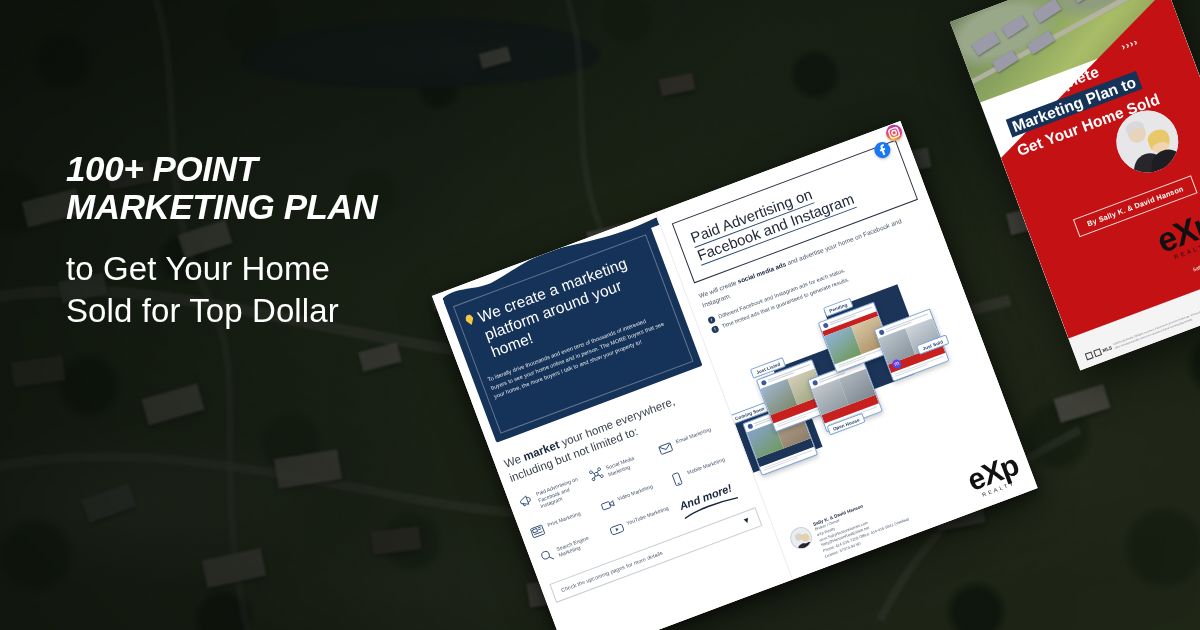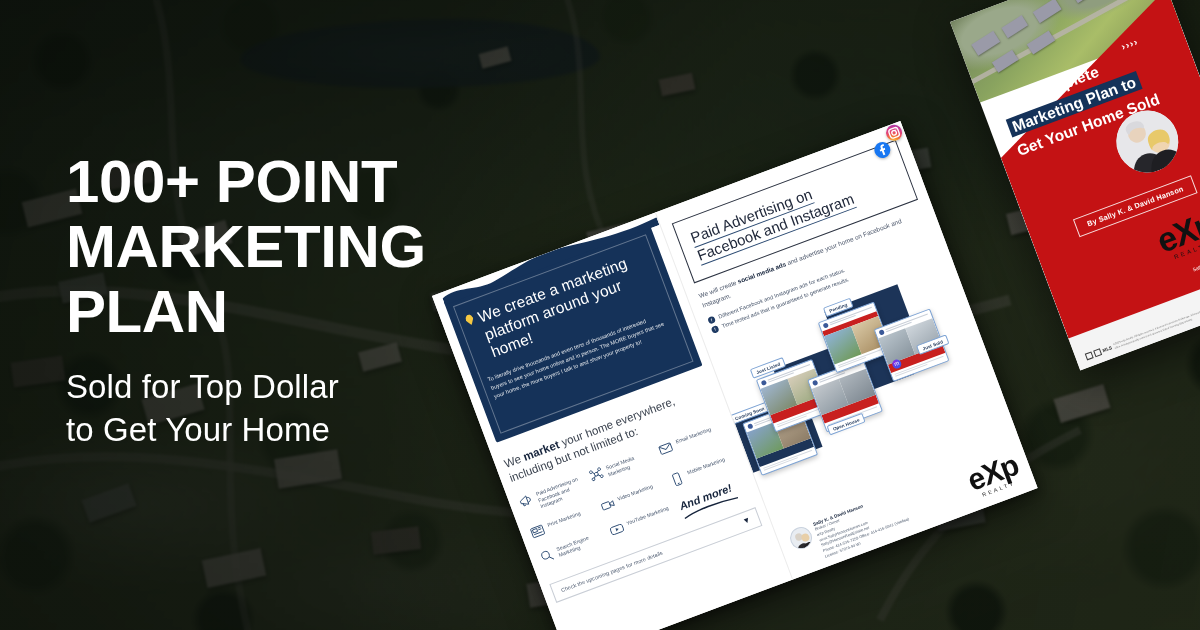--- a/index.html
+++ b/index.html
@@ -83,22 +83,22 @@
   #bg .blur { position:absolute; inset:0; backdrop-filter: blur(1px); }
 
   
   .hero { position: absolute; left: 66px; top: 150px; width: 520px; color: #fff; }
   .click-box {
     display: inline-block; border: 2px solid #fff;
     padding: 9px 22px 13px 18px; margin-bottom: 22px;
   }
   .click-box span { font-size: 40px; font-weight: 300; letter-spacing: .1px; line-height: 1; white-space: nowrap; }
   .hl1 {
-    font-size: 60px; font-weight: 700; line-height: 1.08;
-    letter-spacing: -.4px; text-transform: uppercase;
+    font-size: 35px; font-weight: 700; line-height: 1.08;
+    letter-spacing: -.4px; text-transform: uppercase; font-style: italic;
   }
   .hl2 { margin-top: 22px; font-size: 33px; font-weight: 300; line-height: 1.28; letter-spacing: .1px; }
 
   
   .spread {
     position: absolute; left: 432px; top: 296px;
     width: 500px; height: 392px;
     transform: rotate(-20.5deg);
     transform-origin: 0 0;
     background: #fff;
@@ -335,22 +335,22 @@
   <div class="blur"></div>
   <div class="vignette"></div>
 </div>
 
 <div class="hero">
   <div class="hl1">
     <div>100+ POINT</div>
     <div>MARKETING PLAN</div>
   </div>
   <div class="hl2">
+    <div>to Get Your Home</div>
     <div>Sold for Top Dollar</div>
-    <div>to Get Your Home</div>
   </div>
 </div>
 
 <div class="spread">
 
   <div class="page left">
 
     <div class="bulb-gear">
       <svg viewBox="0 0 72 26" width="72" height="26">
         <path d="M8 16 C18 24, 30 20, 40 14 C48 9, 56 10, 62 13" stroke="#c3cad4" stroke-width="1" fill="none" stroke-dasharray="2 2"></path>

